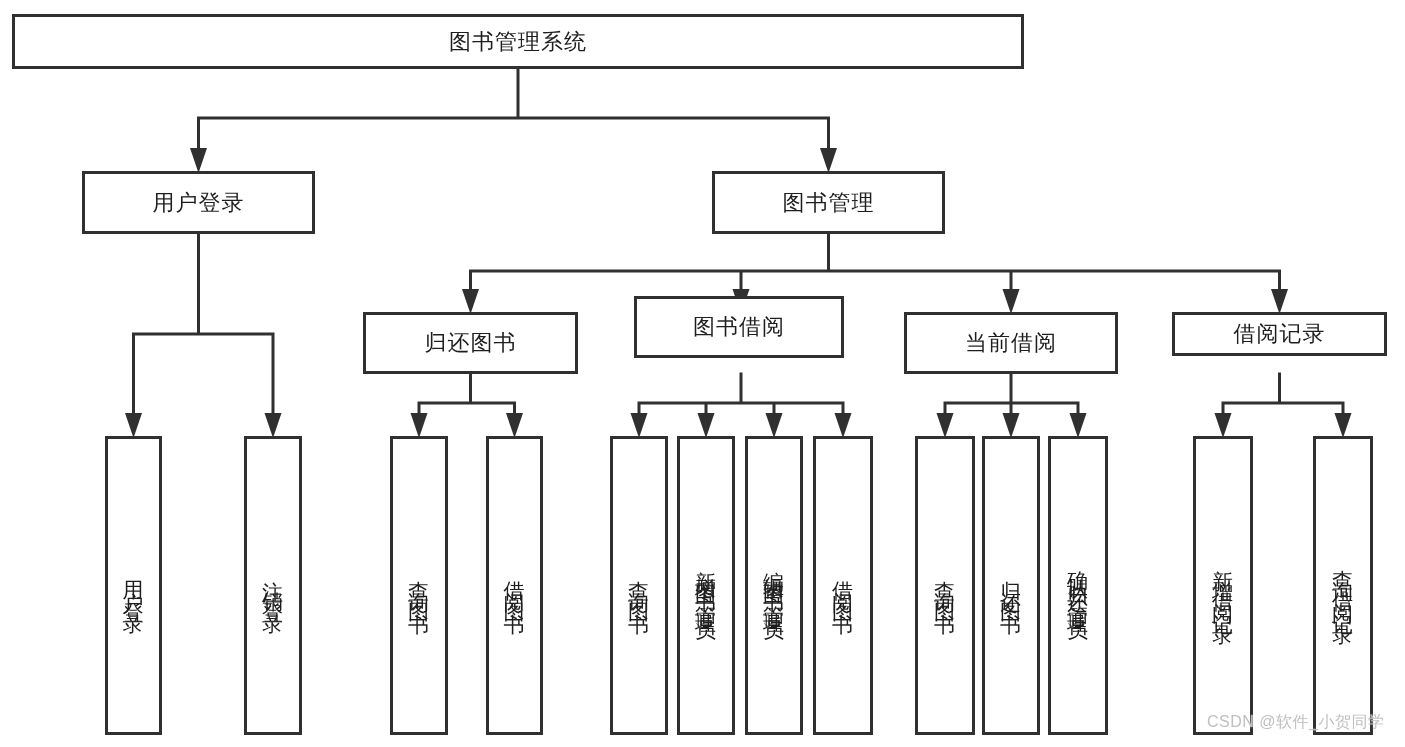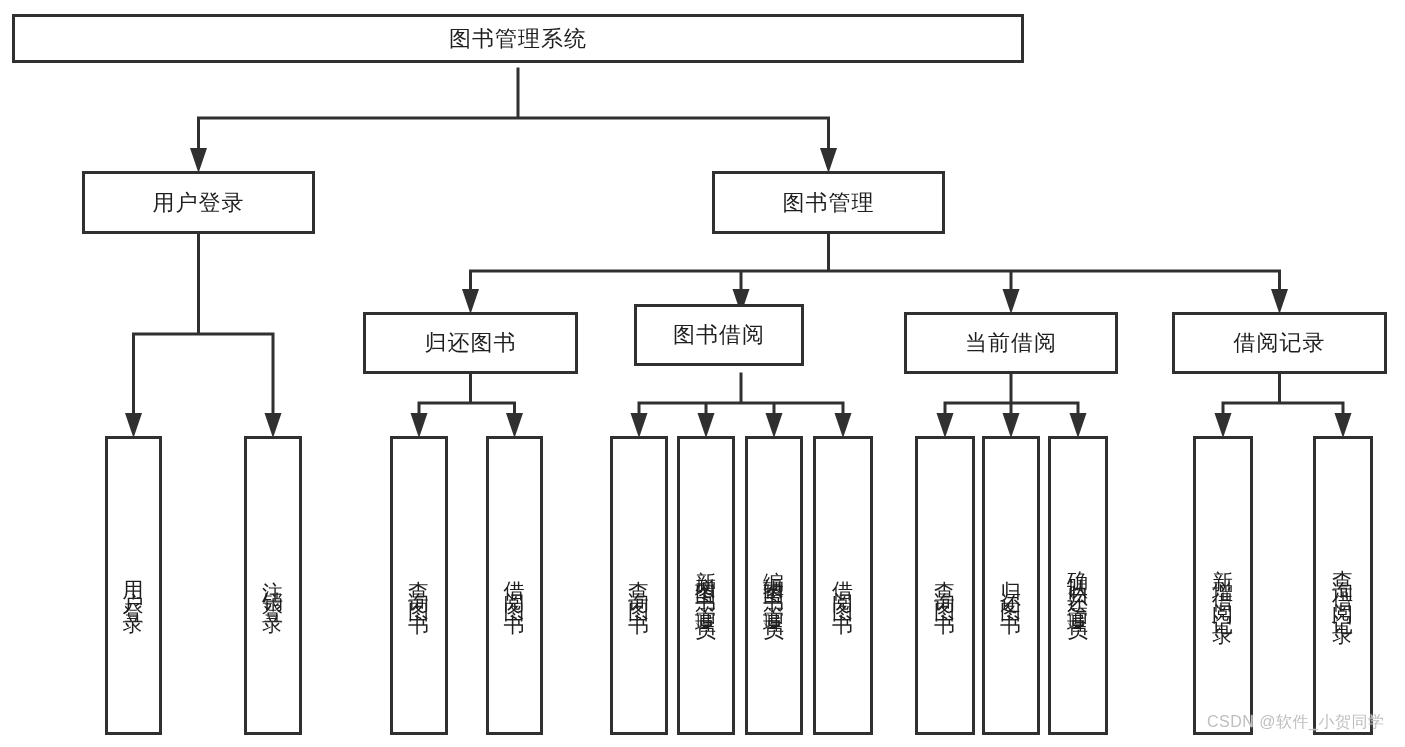--- a/index.html
+++ b/index.html
@@ -80,39 +80,39 @@
       <polygon points="706,438 697.5,413 714.5,413" fill="#303030"></polygon>
       <polygon points="774,438 765.5,413 782.5,413" fill="#303030"></polygon>
       <polygon points="843,438 834.5,413 851.5,413" fill="#303030"></polygon>
       <polygon points="945,438 936.5,413 953.5,413" fill="#303030"></polygon>
       <polygon points="1011,438 1002.5,413 1019.5,413" fill="#303030"></polygon>
       <polygon points="1078,438 1069.5,413 1086.5,413" fill="#303030"></polygon>
       <polygon points="1223,438 1214.5,413 1231.5,413" fill="#303030"></polygon>
       <polygon points="1343,438 1334.5,413 1351.5,413" fill="#303030"></polygon>
     </svg>
   <div id="watermark" style="color: rgb(191, 191, 191);">CSDN @软件_小贺同学</div>
-<div class="node hbox" style="left: 12px; top: 14px; width: 1012px; height: 49px;">
+<div class="node hbox" style="left: 12px; top: 14px; width: 1012px; height: 55px;">
       <span class="label">图书管理系统</span>
     </div>
     <div class="node hbox" style="left: 82px; top: 171px; width: 233px; height: 63px;">
       <span class="label">用户登录</span>
     </div>
     <div class="node hbox" style="left: 712px; top: 171px; width: 233px; height: 63px; align-items: center;">
       <span class="label">图书管理</span>
     </div>
     <div class="node hbox" style="left: 363px; top: 312px; width: 215px; height: 62px;">
       <span class="label">归还图书</span>
     </div>
-    <div class="node hbox" style="left: 634px; top: 304px; width: 170px; height: 62px; text-align: right;">
+    <div class="node hbox" style="left: 634px; top: 296px; width: 210px; height: 62px; text-align: right;">
       <span class="label">图书借阅</span>
     </div>
     <div class="node hbox" style="left: 904px; top: 312px; width: 214px; height: 62px; align-items: center;">
       <span class="label">当前借阅</span>
     </div>
-    <div class="node hbox" style="left: 1172px; top: 312px; width: 215px; height: 62px;">
+    <div class="node hbox" style="left: 1172px; top: 312px; width: 215px; height: 44px;">
       <span class="label">借阅记录</span>
     </div>
     <div class="node vbox" style="left: 105px; top: 436px; width: 57px; height: 299px;">
       <span class="label">用户登录</span>
     </div>
     <div class="node vbox" style="left: 244px; top: 436px; width: 58px; height: 299px;">
       <span class="label">注销登录</span>
     </div>
     <div class="node vbox" style="left: 390px; top: 436px; width: 58px; height: 299px;">
       <span class="label">查询图书</span>

